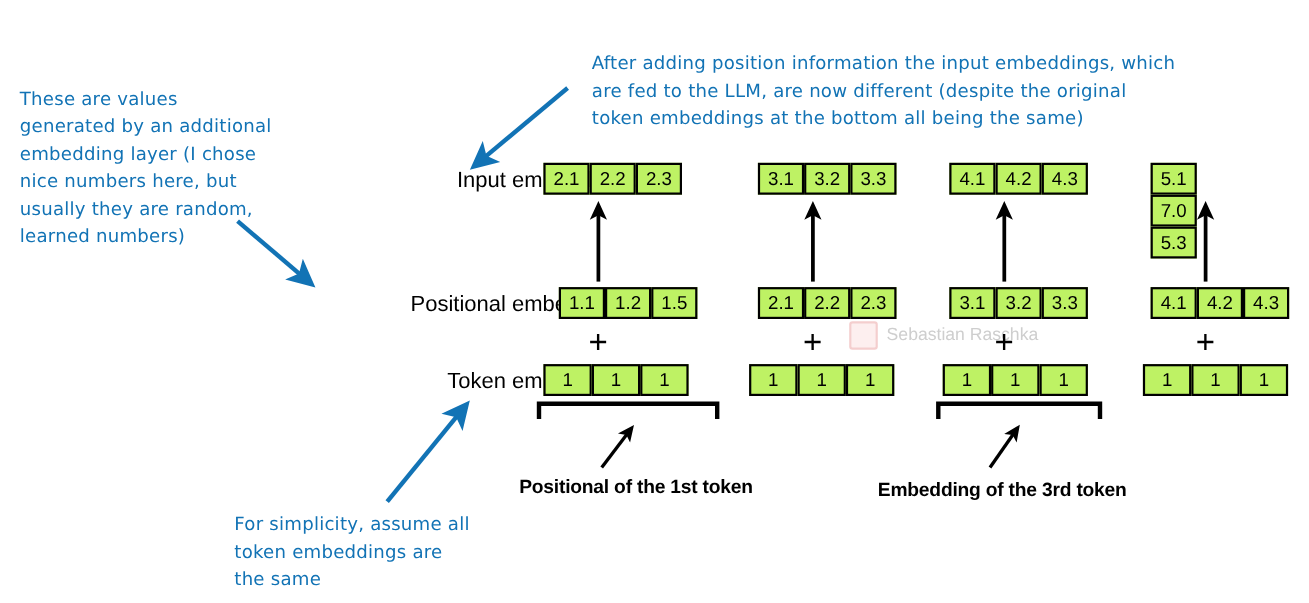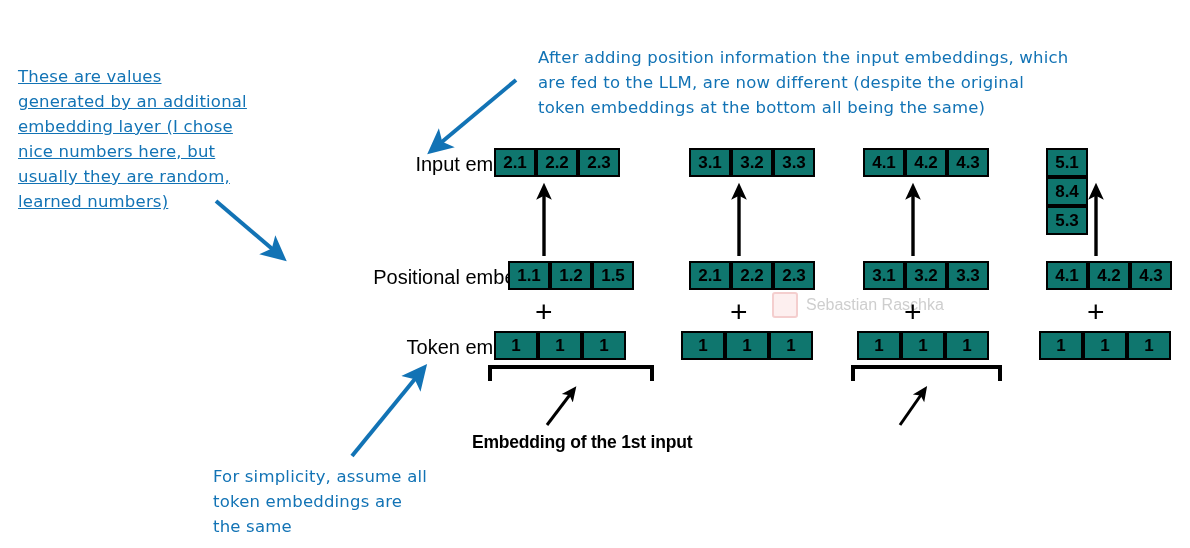--- a/index.html
+++ b/index.html
@@ -35,30 +35,29 @@
     font-size: 20px;
     line-height: 24px;
     white-space: nowrap;
     text-align: right;
   }
 
   
   .group { position: absolute; display: flex; }
   .cell {
     border: 2.5px solid #000000;
-    background: #0f766e;
+    background: #bef264;
     font-family: "Liberation Sans", sans-serif;
     font-size: 17px;
     color: #000000;
     display: flex;
     align-items: center;
     justify-content: center;
     box-sizing: border-box;
     height: 29px;
-    font-weight: bold;
   }
   .cell + .cell { margin-left: 0; }
   .w-wide { width: 42px; }
   .w-narrow { width: 44px; }
 
   
   .plus {
     font-family: "Liberation Sans", sans-serif;
     font-size: 30px;
     line-height: 30px;
@@ -127,21 +126,21 @@
     <line x1="1096" y1="256" x2="1096" y2="191" stroke="#000000" stroke-width="3.4" marker-end="url(#black-head)"></line>
 
     <path d="M490,381 L490,367 L652,367 L652,381" stroke="#000000" stroke-width="4" fill="none"></path>
 
     <path d="M853,381 L853,367 L1000,367 L1000,381" stroke="#000000" stroke-width="4" fill="none"></path>
 
     <line x1="547" y1="425" x2="572" y2="392" stroke="#000000" stroke-width="3" marker-end="url(#black-head)"></line>
     <line x1="900" y1="425" x2="923" y2="392" stroke="#000000" stroke-width="3" marker-end="url(#black-head)"></line>
   </svg>
 
-  <div class="abs annot" style="left:18px; top:64px; width:270px;text-decoration:underline;">These are values
+  <div class="abs annot" style="left:18px; top:77px; width:270px;">These are values
 generated by an additional
 embedding layer (I chose
 nice numbers here, but
 usually they are random,
 learned numbers)</div>
 
   <div class="abs annot" style="left:498px; top:45px; width:600px;margin-left:40px;">After adding position information the input embeddings, which
 are fed to the LLM, are now different (despite the original
 token embeddings at the bottom all being the same)</div>
 
@@ -166,21 +165,21 @@
     <div class="cell w-wide">3.2</div>
     <div class="cell w-wide">3.3</div>
   </div>
   <div class="group" style="left:863px; top:148px;">
     <div class="cell w-wide">4.1</div>
     <div class="cell w-wide">4.2</div>
     <div class="cell w-wide">4.3</div>
   </div>
   <div class="group" style="left:1046px; top:148px;flex-direction:column;">
     <div class="cell w-wide">5.1</div>
-    <div class="cell w-wide">8.4</div>
+    <div class="cell w-wide">7.0</div>
     <div class="cell w-wide">5.3</div>
   </div>
 
   <div class="abs row-label" style="left:150px; top:265px; width:430px;">Positional embeddings:</div>
 
   <div class="group" style="left:494px; top:261px;padding-left:14px;">
     <div class="cell w-wide">1.1</div>
     <div class="cell w-wide">1.2</div>
     <div class="cell w-wide">1.5</div>
   </div>
@@ -221,15 +220,16 @@
     <div class="cell w-narrow">1</div>
     <div class="cell w-narrow">1</div>
     <div class="cell w-narrow">1</div>
   </div>
   <div class="group" style="left:1039px; top:331px;">
     <div class="cell w-narrow">1</div>
     <div class="cell w-narrow">1</div>
     <div class="cell w-narrow">1</div>
   </div>
 
-  <div class="abs caption" style="left:472px; top:432px;">Embedding of the 1st input</div>
+  <div class="abs caption" style="left:472px; top:432px;">Positional of the 1st token</div>
+  <div class="abs caption" style="left:798px; top:435px;">Embedding of the 3rd token</div>
 
 </div>
 
 </body></html>

